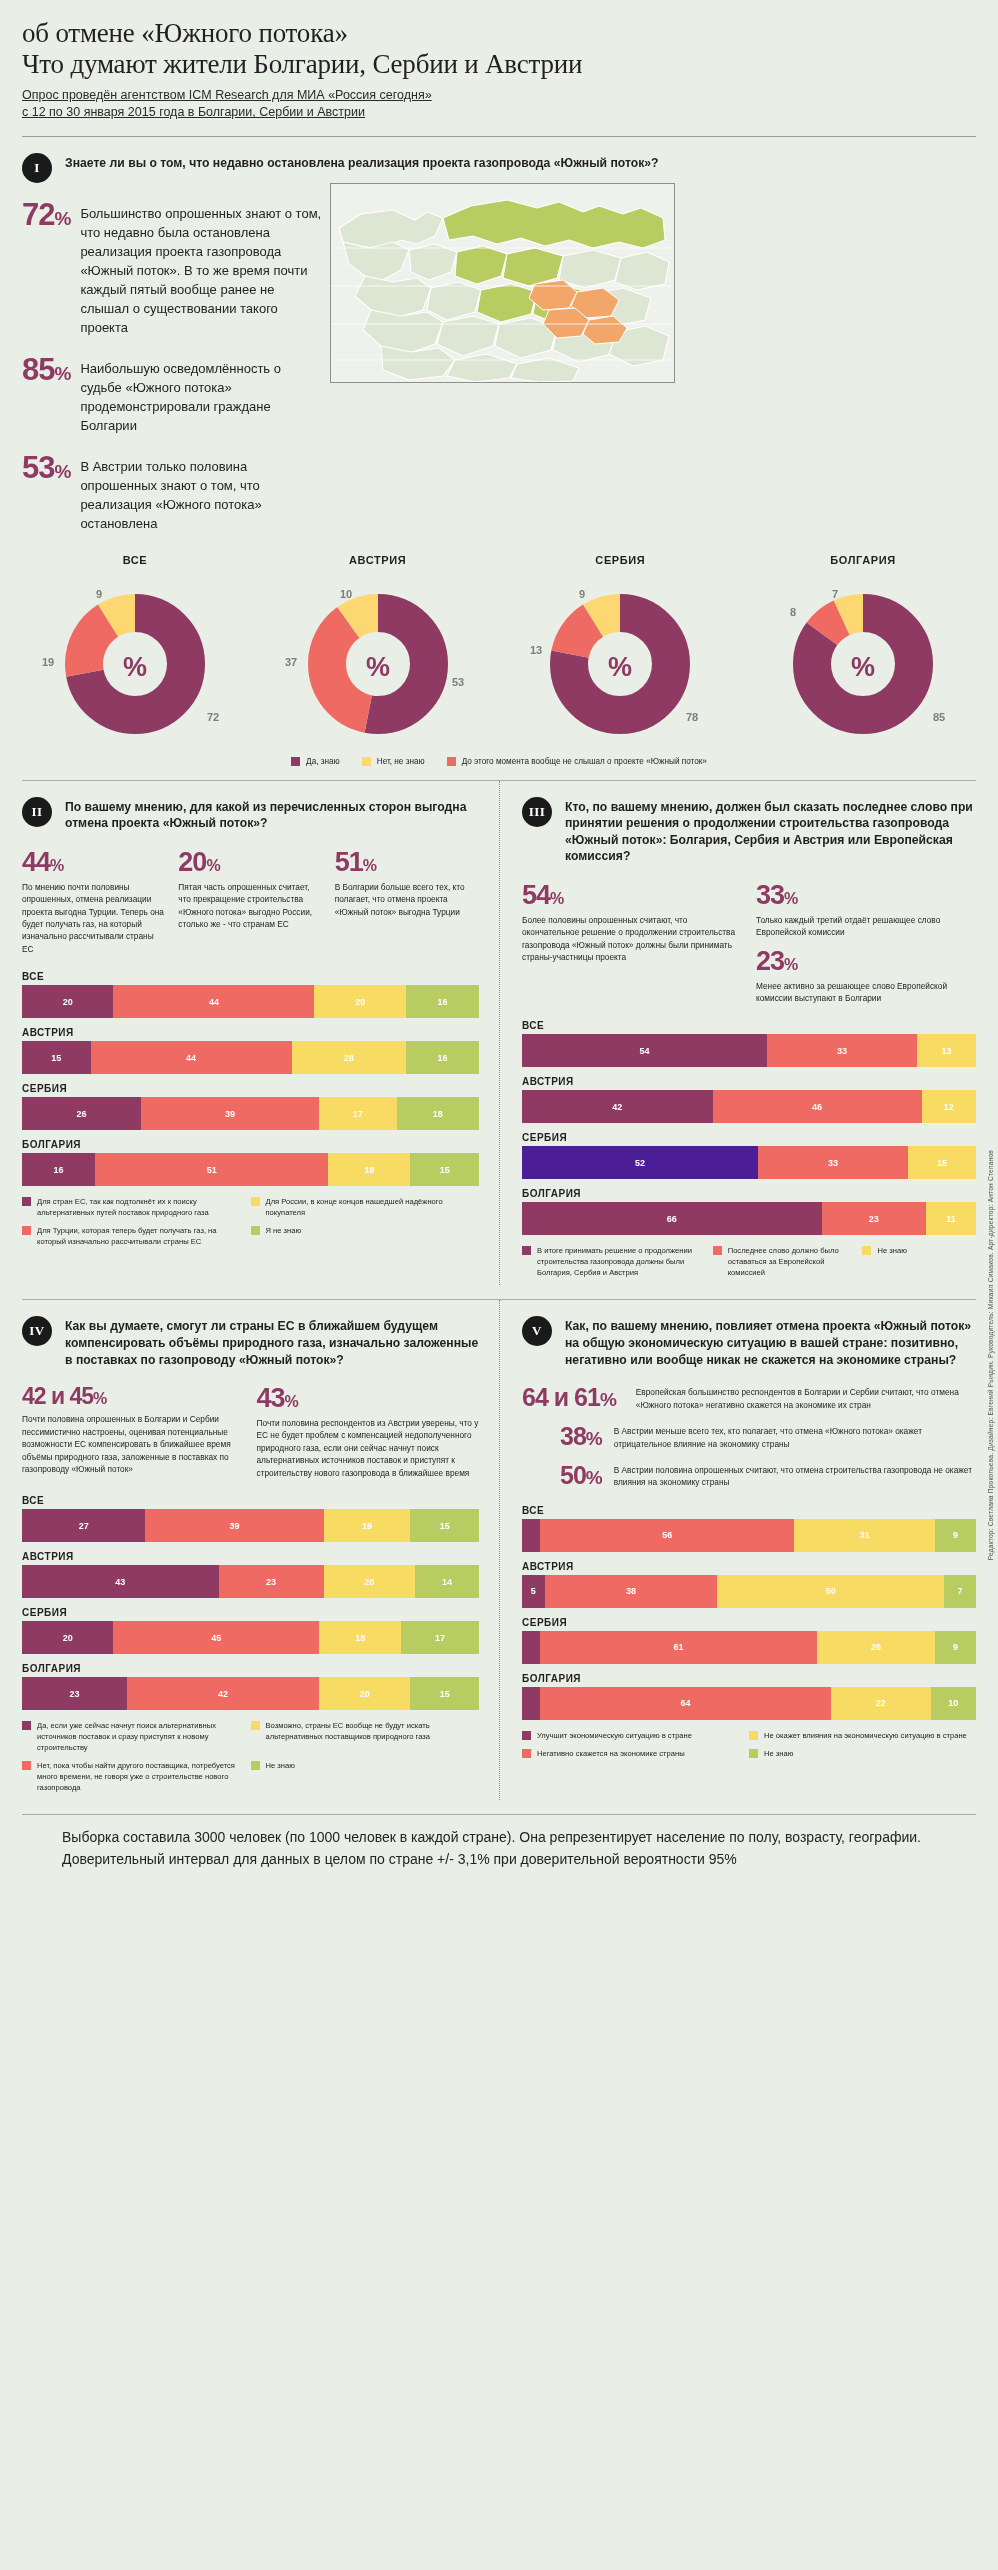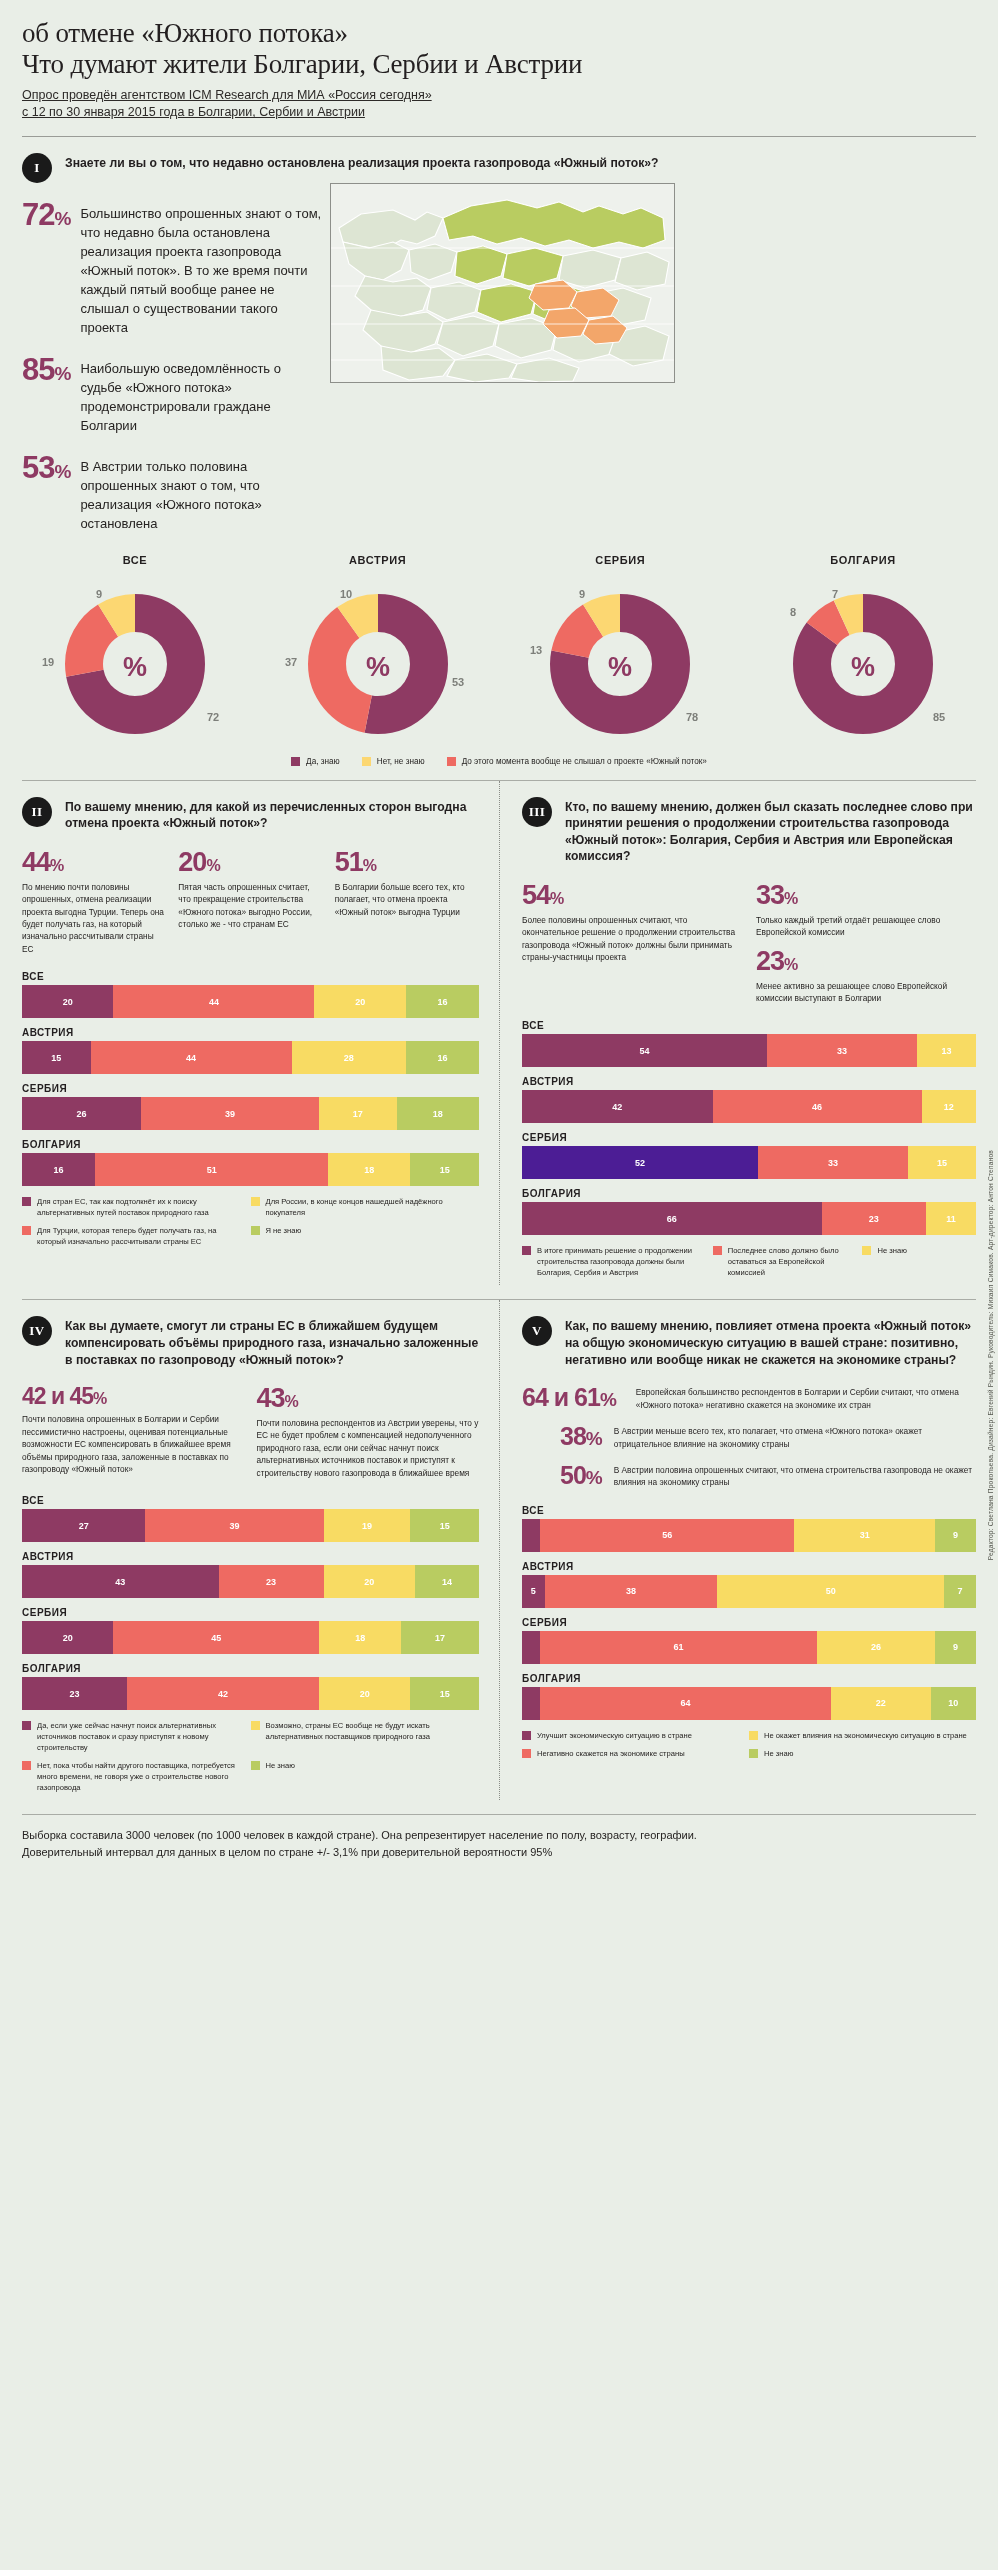--- a/index.html
+++ b/index.html
@@ -101,21 +101,21 @@
   .seg { display:flex; align-items:center; justify-content:center;
          color:#fff; font-size:9px; font-weight:700;
          font-family:"Liberation Sans Narrow","Liberation Sans",sans-serif; }
 
   .legend2 { display:flex; flex-wrap:wrap; margin-top:10px; }
   .legend2 .li { display:flex; gap:6px; align-items:flex-start; font-size:7.6px;
                  line-height:1.45; color:#262322; width:50%; margin-bottom:7px; padding-right:8px; }
   .legend2 .li .swatch { margin-top:1px; }
 
   
-  .footer { font-size:11px; line-height:1.55; padding:12px 0 16px 0; color:#262322; }
+  .footer { font-size:14px; line-height:1.55; padding:12px 0 16px 0; color:#262322;margin-left:40px; }
 
   .vcredit {
     position:absolute; right:4px; top:1150px;
     writing-mode:vertical-rl; transform:rotate(180deg);
     font-size:6.6px; color:#55574f; letter-spacing:0.2px; white-space:nowrap;
   }
   .sep { border-top:1px solid #a9aca6; margin:14px 0 0 0; }
 </style>
 </head>
 <body>

